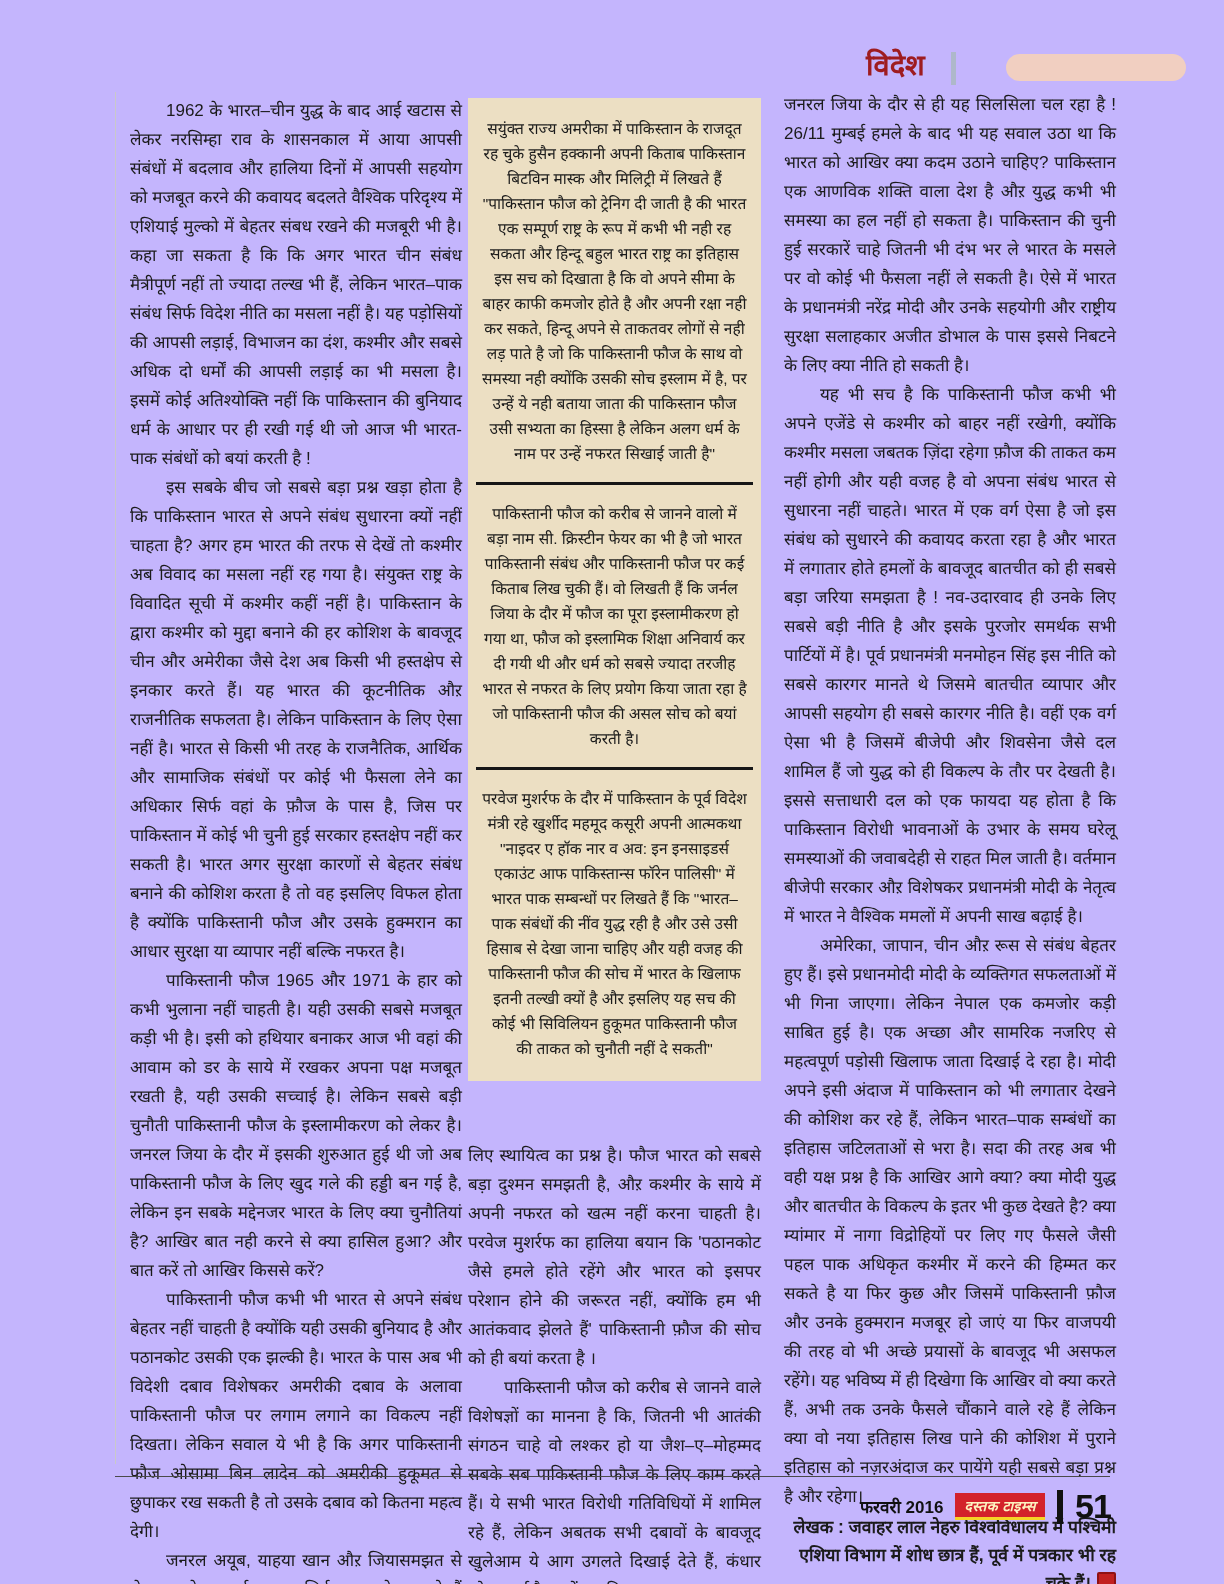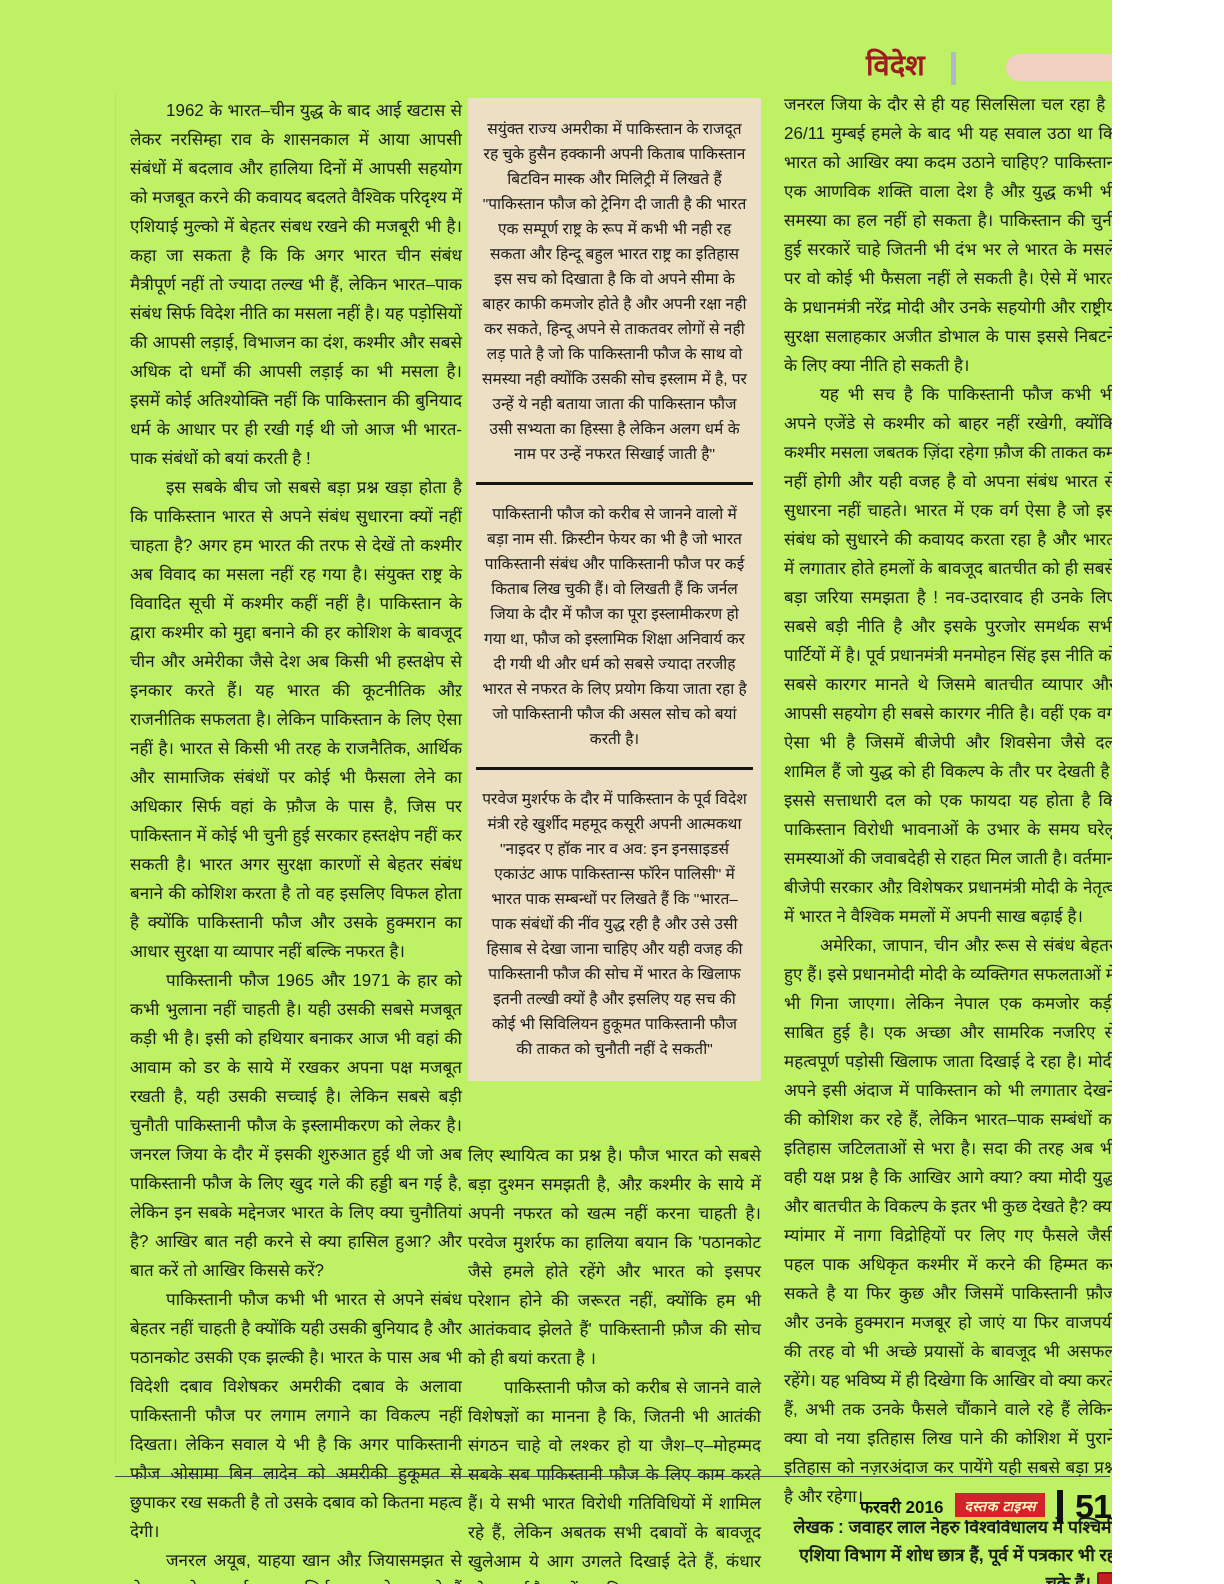--- a/index.html
+++ b/index.html
@@ -1,19 +1,19 @@
 <!DOCTYPE html>
 <html><head>
 <meta charset="utf-8">
 <style>
   html,body{margin:0;padding:0;background:#ffffff;}
   #page{
     position:relative;
-    width:1112px;height:1584px;
-    background:#bef264;
+    width:1224px;height:1584px;
+    background:#c4b5fd;
     font-family:"Liberation Sans","DejaVu Sans",sans-serif;
     color:#1b1b1b;
     overflow:hidden;
   }
   
   .section-label{
     position:absolute;left:866px;top:44px;
     font-size:29px;font-weight:bold;color:#9e1c20;
   }
   .header-sep{

